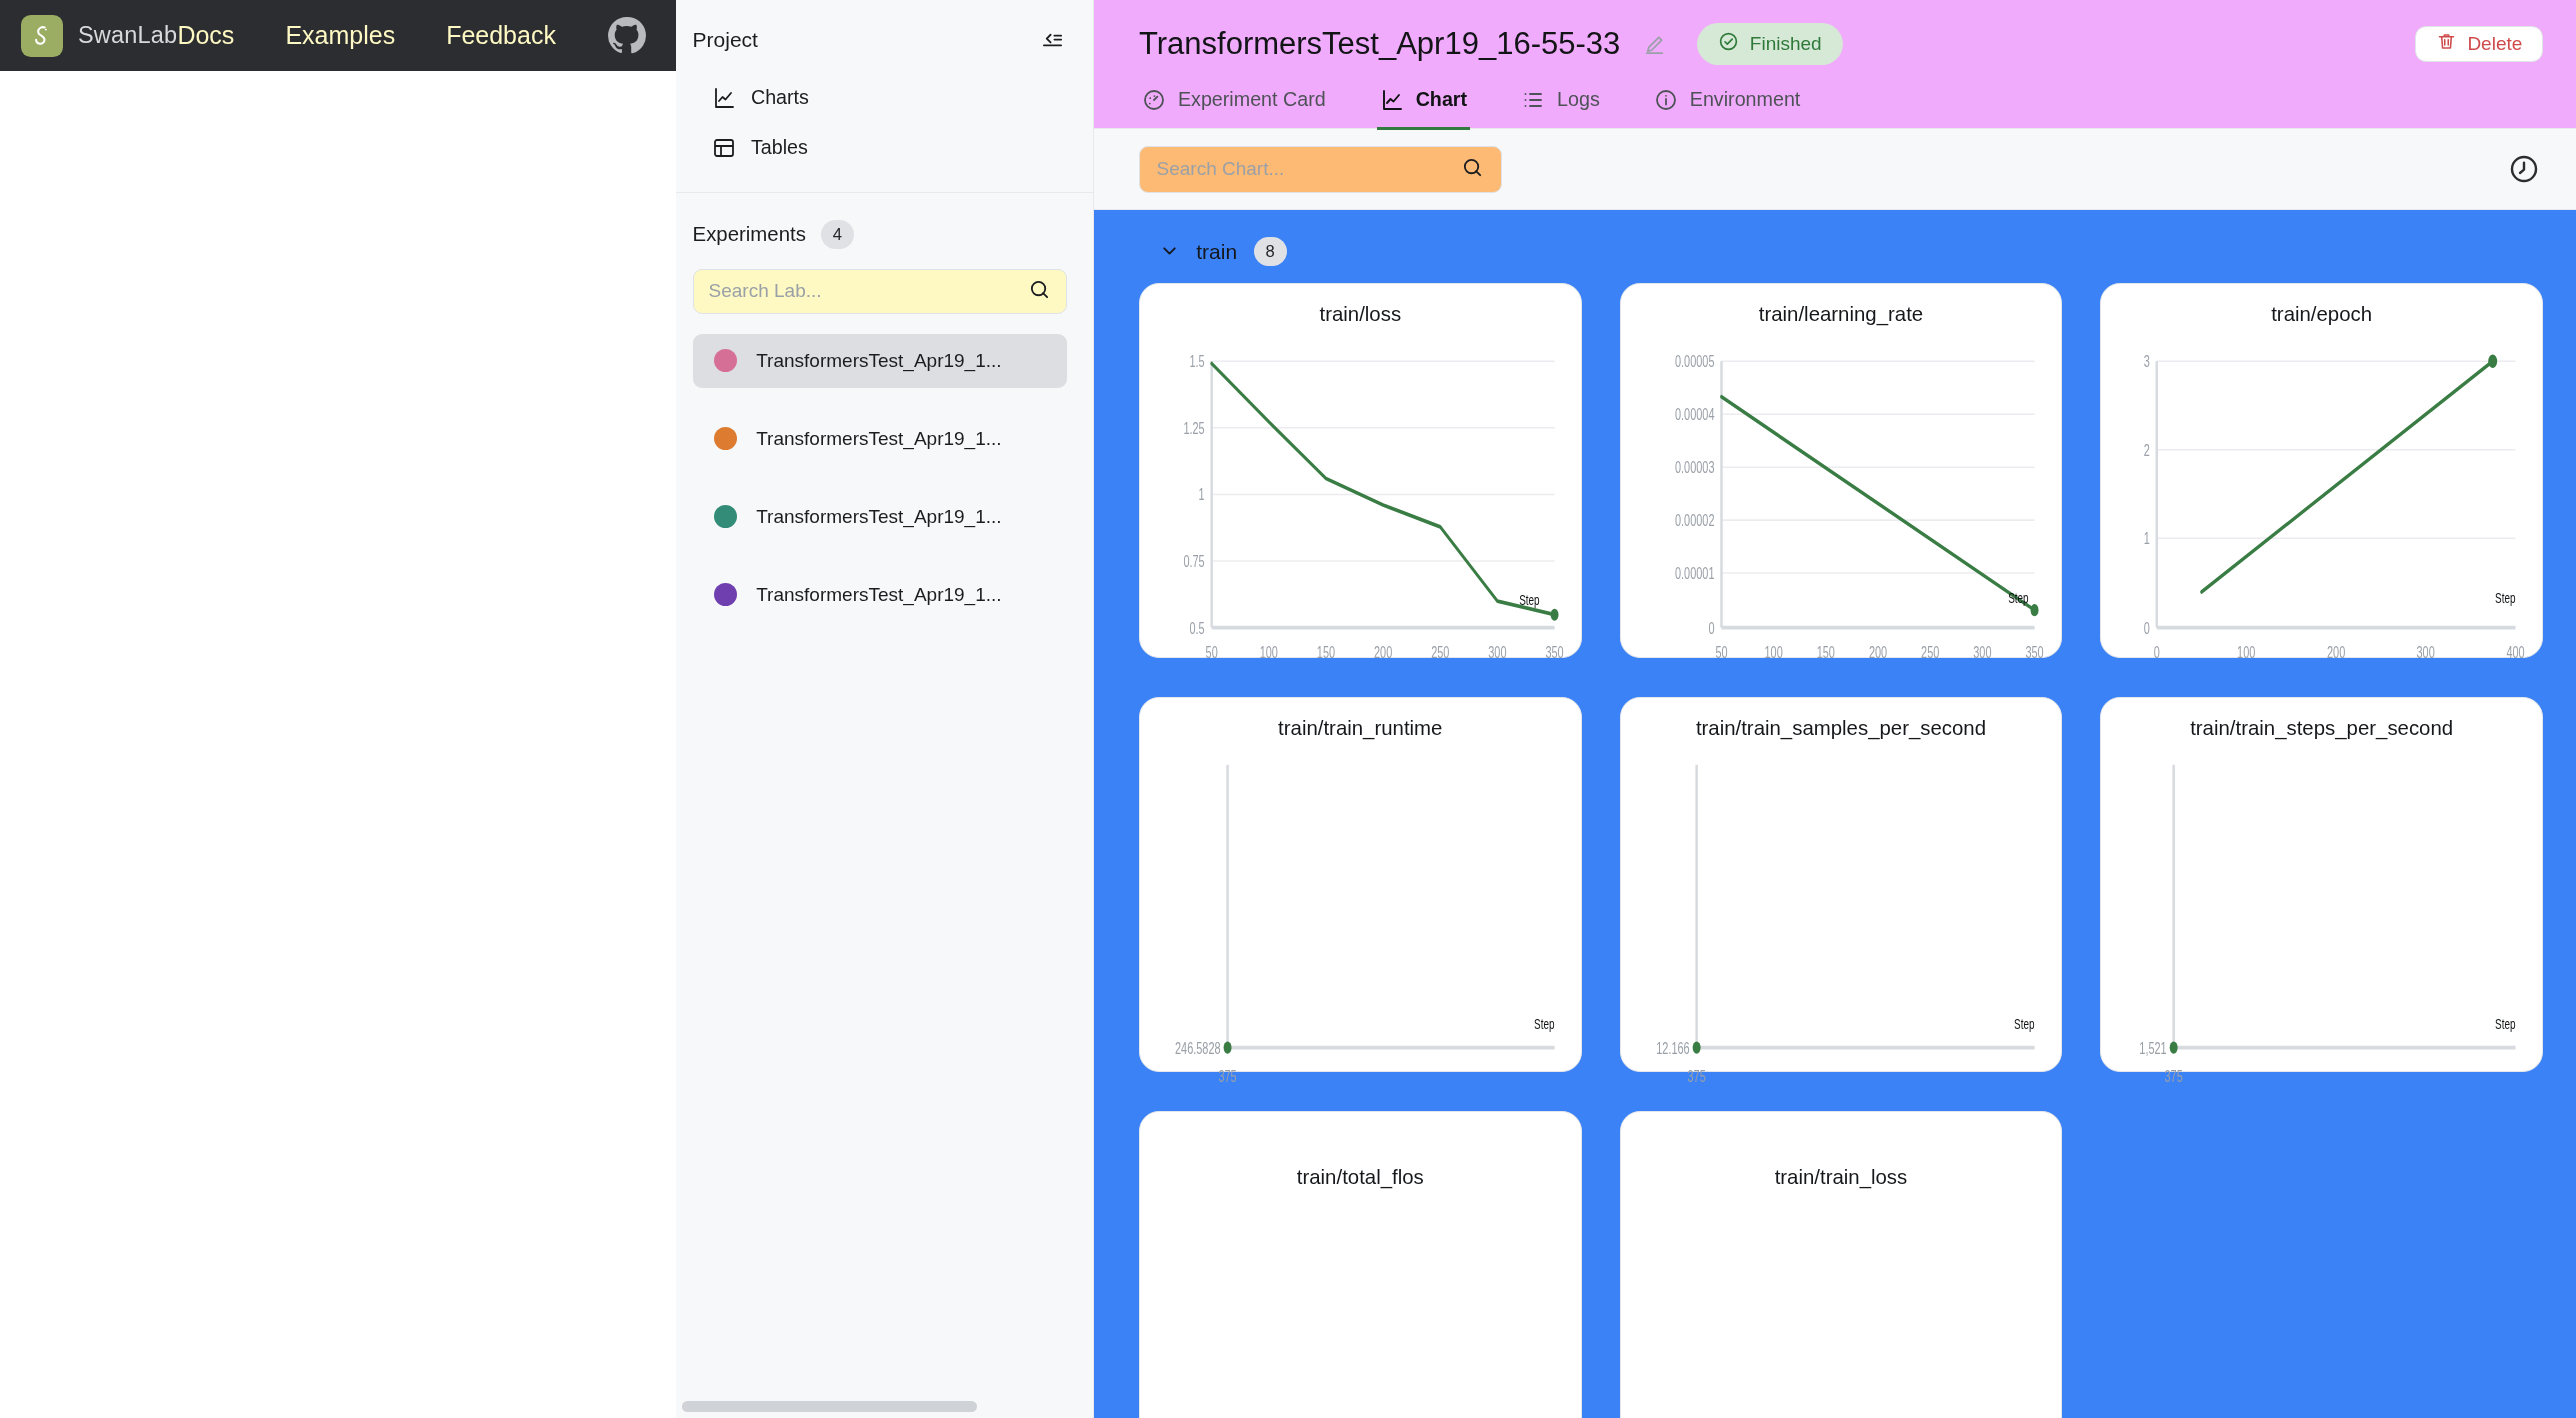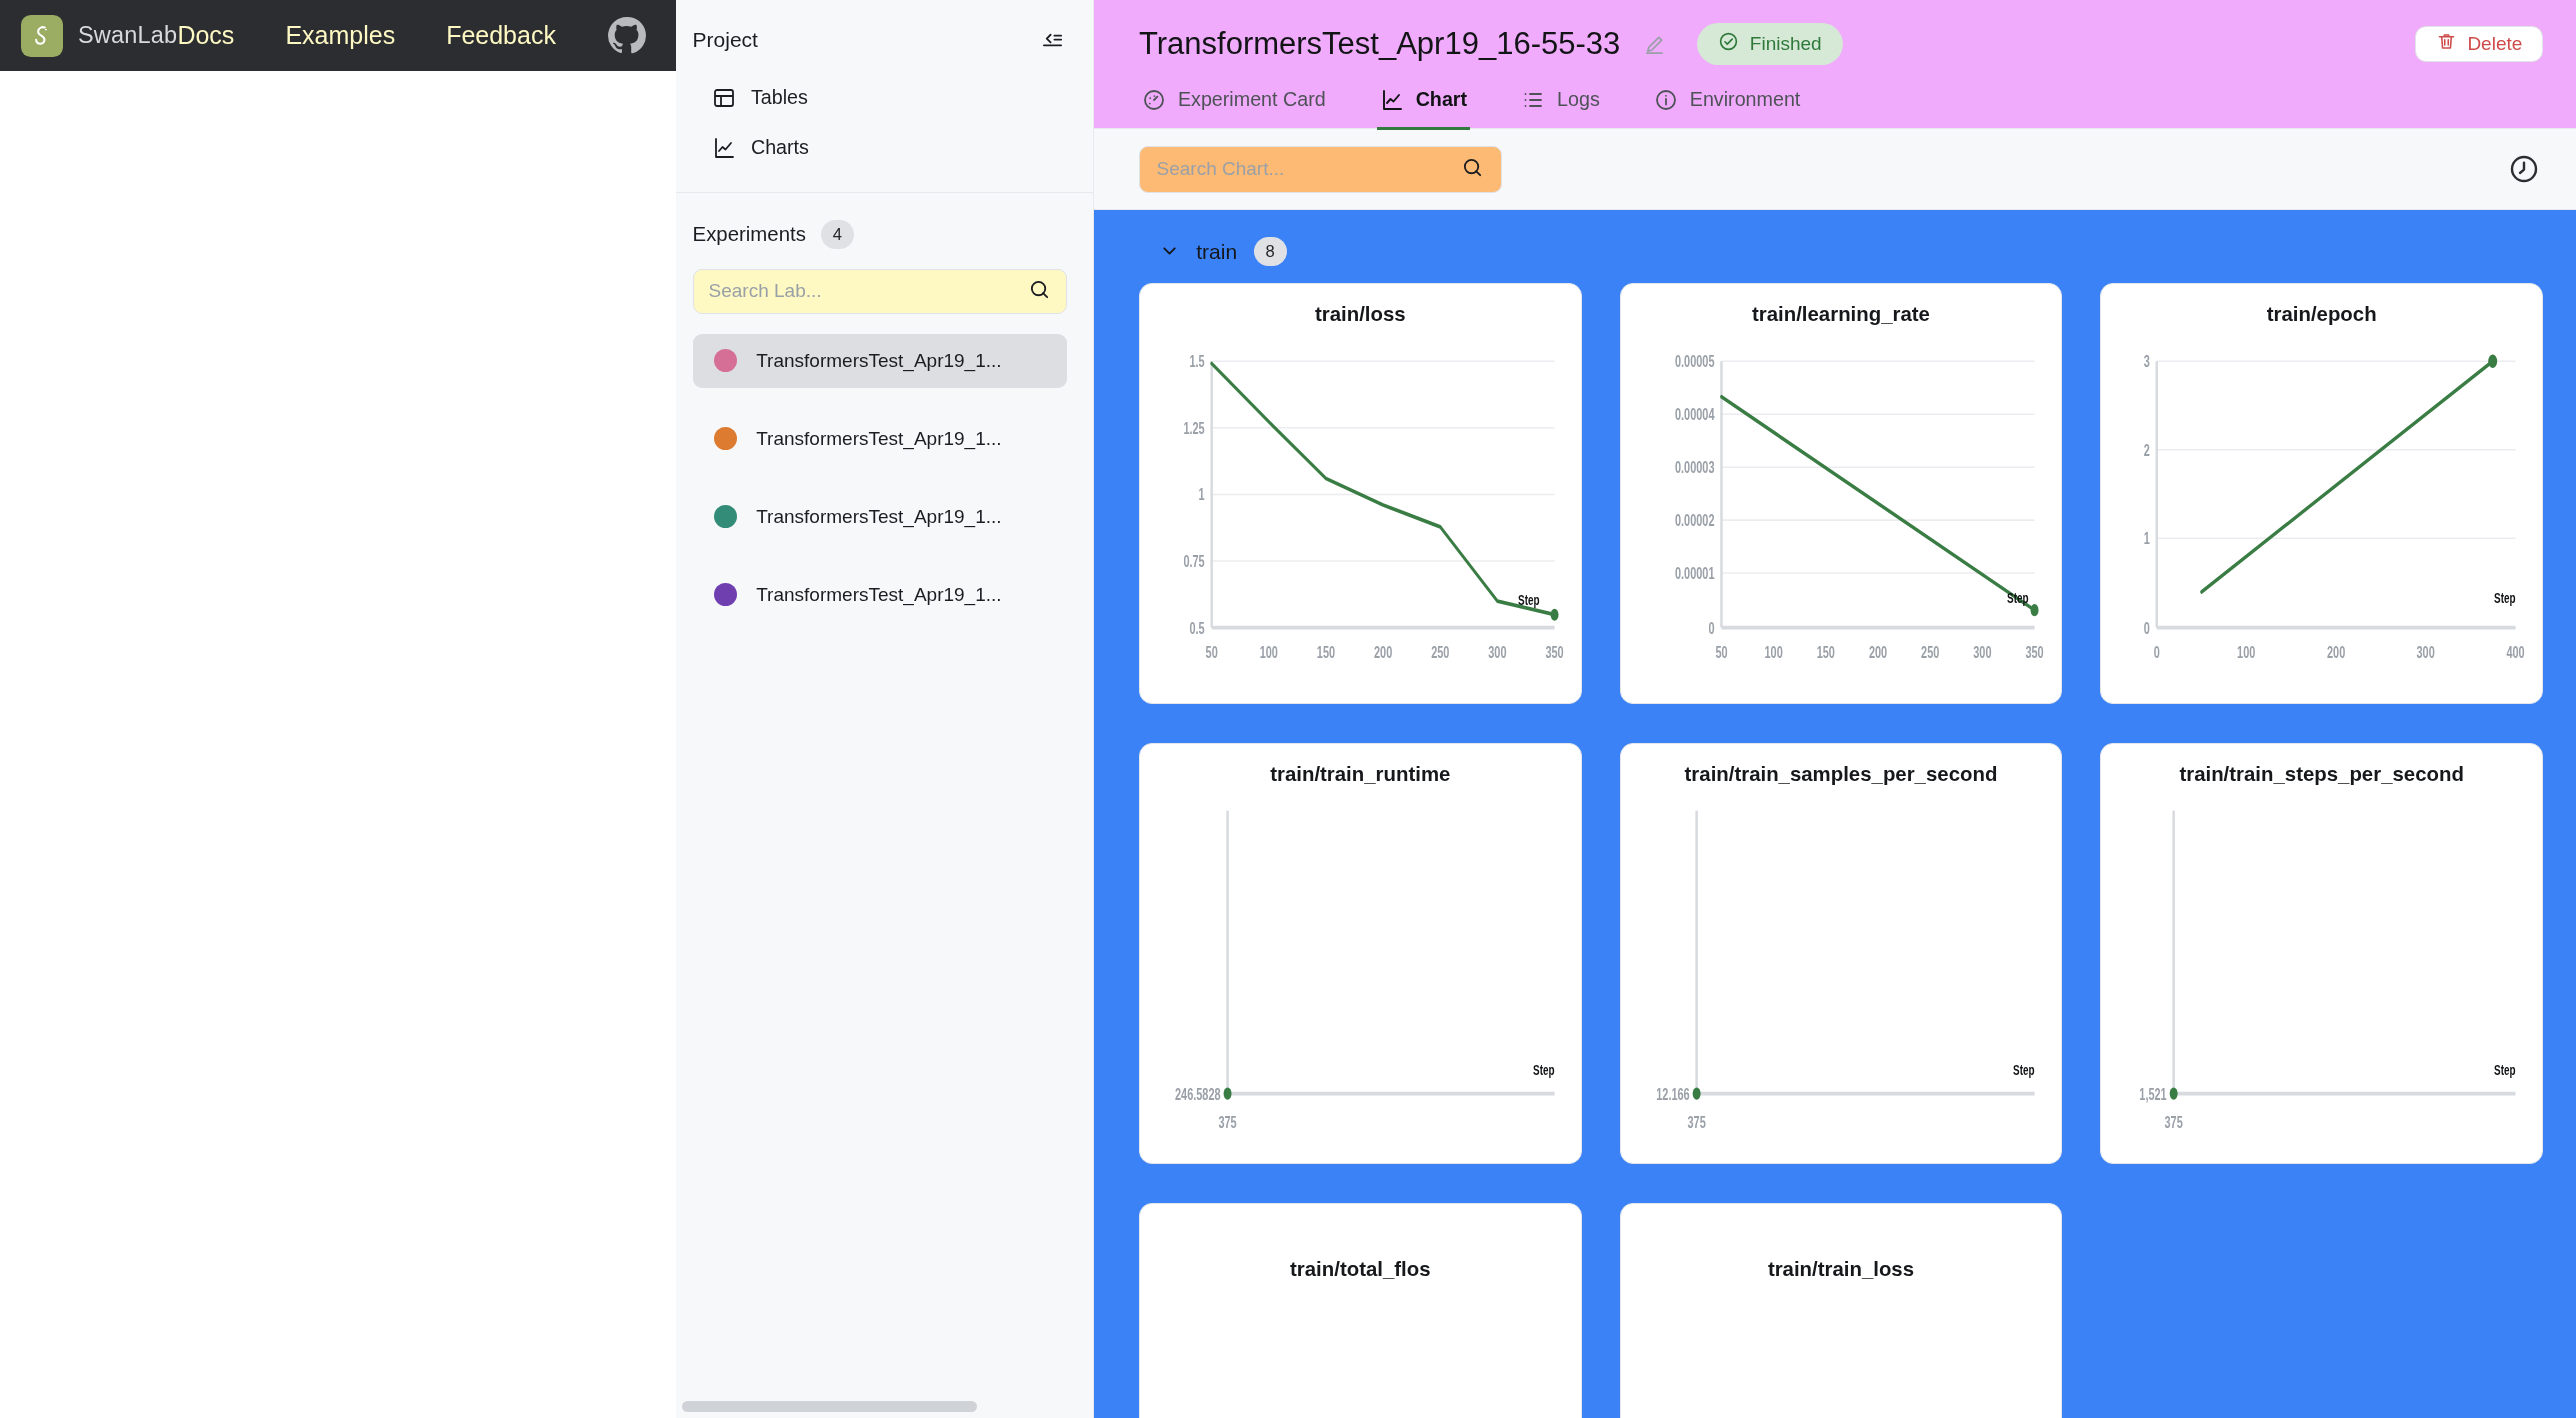--- a/index.html
+++ b/index.html
@@ -117,22 +117,22 @@
     font-family: "Liberation Sans", sans-serif; background: transparent;
   }
   .chart-search input::placeholder { color: #9aa0a8; }
   .history-btn { margin-left: auto; width: 38px; height: 38px; display: flex; align-items: center; justify-content: center; cursor: pointer; }
 
   .content { flex: 1; background: #3b82f6; overflow: hidden; padding: 0 33px 0 45px; }
   .group-head { display: flex; align-items: center; gap: 16.6px; padding: 27px 0 16.6px 19.7px; cursor: pointer; }
   .group-name { font-size: 21px; color: #15181b; }
   .chart-grid { display: grid; grid-template-columns: repeat(3, 1fr); gap: 39px 38px; }
   .chart-card {
-    background: #fff; border: 1.5px solid #e3e6ea; border-radius: 13px;
-    height: 421px; padding: 19.7px 16.6px 13.6px 16.6px; position: relative; font-weight: bold;
+    background: #fff; border: 1.5px solid #e3e6ea; border-radius: 20px;
+    height: 375px; padding: 19.7px 16.6px 13.6px 16.6px; position: relative;
   }
   .chart-title { text-align: center; font-size: 20.4px; color: #16181b; margin-bottom: 7.6px; }
   .chart-svg { width: 100%; height: 345px; display: block; }
 </style>
 </head>
 <body>
 
 <div id="app">
 
   <div class="topbar">
@@ -167,35 +167,35 @@
           <div class="collapse-btn">
             <svg width="23" height="23" viewBox="0 0 24 24" fill="none" stroke="#1b1d20" stroke-width="1.9" stroke-linecap="round" stroke-linejoin="round">
               <path d="M10 6 6 10l4 4"></path>
                 <path d="M14 7h7M14 11h7M3 17h18"></path>
             </svg>
           </div>
         </div>
         <div class="nav-list">
           <div class="nav-item">
             <span>
+              <svg class="nav-ico" viewBox="0 0 24 24" fill="none" stroke="#1b1d20" stroke-width="1.8" stroke-linecap="round" stroke-linejoin="round">
+                <path d="M4 3v18h17"></path>
+                  <path d="M7 15l3.5-4 3 2.5L19 7"></path>
+              </svg>
+            </span>
+            <span>Charts</span>
+          </div>
+          <div class="nav-item">
+            <span>
               <svg class="nav-ico" viewBox="0 0 24 24" fill="none" stroke="#1b1d20" stroke-width="1.8">
                 <rect x="3" y="4" width="18" height="16" rx="2"></rect>
                   <path d="M3 10h18M9 10v10"></path>
               </svg>
             </span>
             <span>Tables</span>
-          </div>
-          <div class="nav-item">
-            <span>
-              <svg class="nav-ico" viewBox="0 0 24 24" fill="none" stroke="#1b1d20" stroke-width="1.8" stroke-linecap="round" stroke-linejoin="round">
-                <path d="M4 3v18h17"></path>
-                  <path d="M7 15l3.5-4 3 2.5L19 7"></path>
-              </svg>
-            </span>
-            <span>Charts</span>
           </div>
         </div>
       </div>
 
       <div>
         <div class="exp-head">
           <div class="exp-head-title">Experiments</div>
           <div class="count-badge">4</div>
         </div>
         <div class="lab-search">

